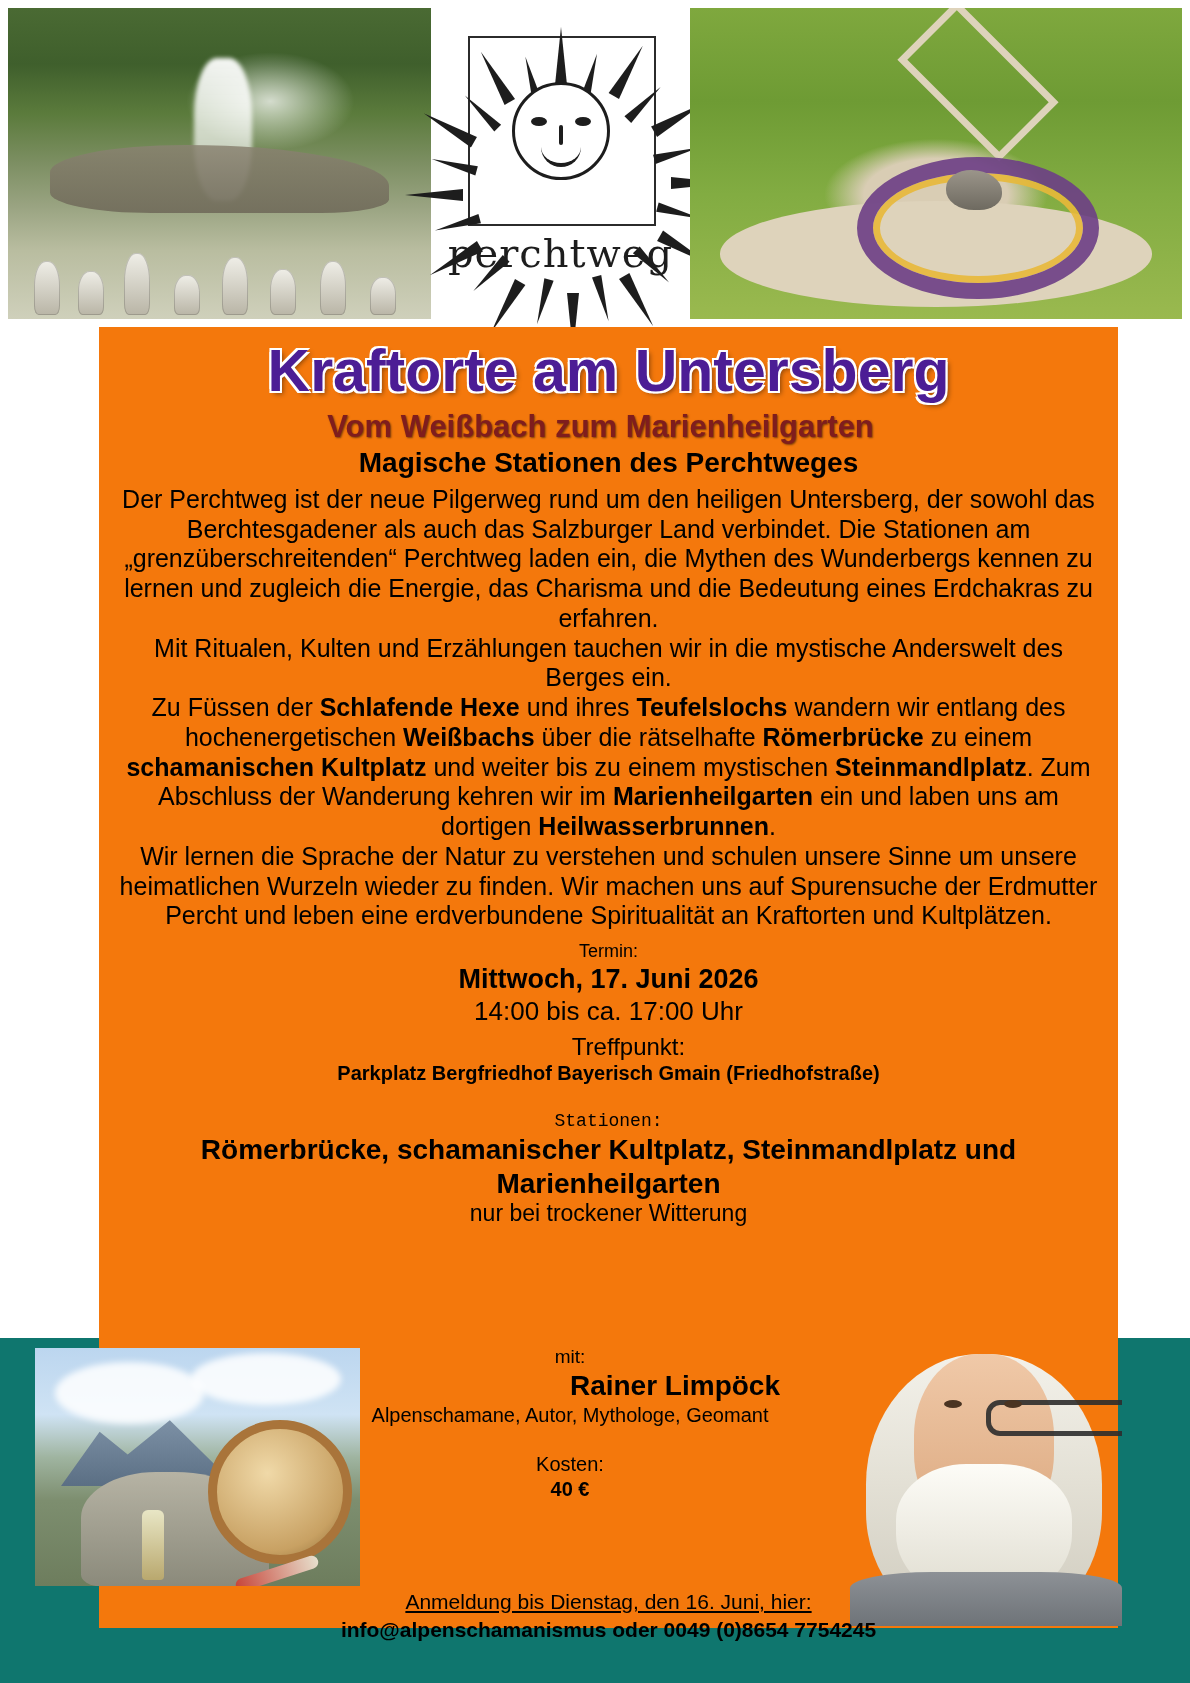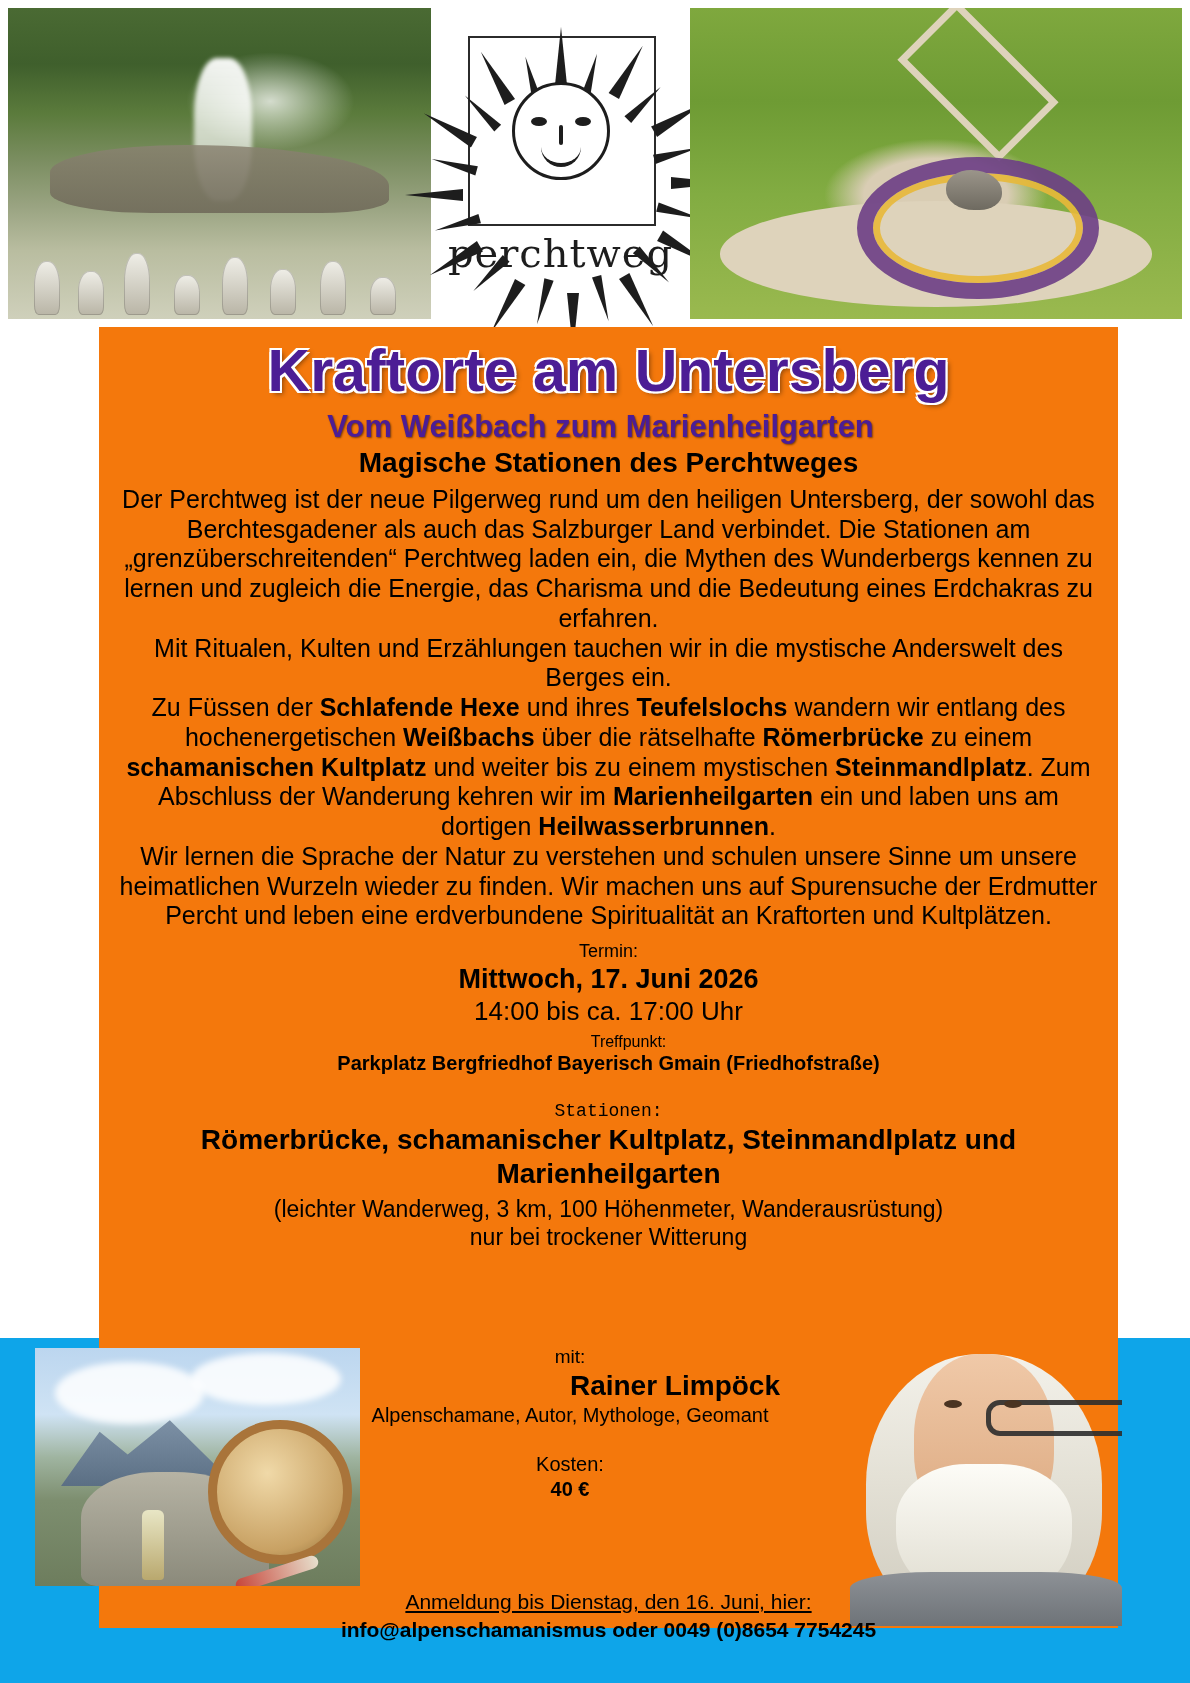--- a/index.html
+++ b/index.html
@@ -186,21 +186,21 @@
     text-shadow:
       2px 2px 0 #fff, -2px 2px 0 #fff, 2px -2px 0 #fff, -2px -2px 0 #fff,
       3px 3px 5px rgba(0,0,0,.45);
     letter-spacing: 0px;
     margin: 14px 0 2px 0;
     line-height: 1.05;
   }
   .title-sub1 {
     font-size: 31px;
     font-weight: bold;
-    color: #4c1d95;
+    color: #7f1d1d;
     text-shadow: 1px 1px 2px rgba(0,0,0,.5);
     margin: 6px 16px 2px 0;
   }
   .title-sub2 {
     font-size: 28px;
     font-weight: bold;
     color: #000000;
     margin: 2px 0 6px 0;
   }
 
@@ -220,21 +220,21 @@
   .date-line {
     font-size: 27px;
     font-weight: bold;
     margin-top: 2px;
   }
   .time-line {
     font-size: 26px;
     margin-top: 1px;
   }
   .meet-label {
-    font-size: 16px;
+    font-size: 24px;
     margin-top: 6px;
     padding-left: 40px;
   }
   .meet-value {
     font-size: 20px;
     font-weight: bold;
     margin-top: 1px;
   }
   .stations-label {
     font-size: 18px;
@@ -252,21 +252,21 @@
     margin-top: 6px;
     line-height: 1.2;
   }
 
   
   .bottom-band {
     position: absolute;
     left: 0; top: 1338px;
     width: 1190px;
     height: 345px;
-    background: #0ea5e9;
+    background: #0f766e;
   }
   .bottom-orange {
     position: absolute;
     left: 99px; top: 0;
     width: 1019px;
     height: 290px;
     background: #f4780c;
   }
 
   .photo-drum {
@@ -483,21 +483,20 @@
   <div class="label-small">Termin:</div>
   <div class="date-line">Mittwoch, 17. Juni 2026</div>
   <div class="time-line">14:00 bis ca. 17:00 Uhr</div>
 
   <div class="meet-label">Treffpunkt:</div>
   <div class="meet-value">Parkplatz Bergfriedhof Bayerisch Gmain (Friedhofstraße)</div>
 
   <div class="stations-label">Stationen:</div>
   <div class="stations-value">Römerbrücke, schamanischer Kultplatz, Steinmandlplatz und Marienheilgarten</div>
 
-  <div class="route-note">(leichter Wanderweg, 3 km, 100 Höhenmeter, Wanderausrüstung)</div>
   <div class="route-note" style="margin-top:0;">nur bei trockener Witterung</div>
 </div>
 
 <div class="bottom-band">
   <div class="bottom-orange"></div>
 
   <div class="photo-drum">
     <div class="drum-cloud" style="left:6%;  top:6%;  width:46%; height:26%;"></div>
     <div class="drum-cloud" style="left:48%; top:2%;  width:46%; height:22%;"></div>
     <div class="drum-mountain"></div>

